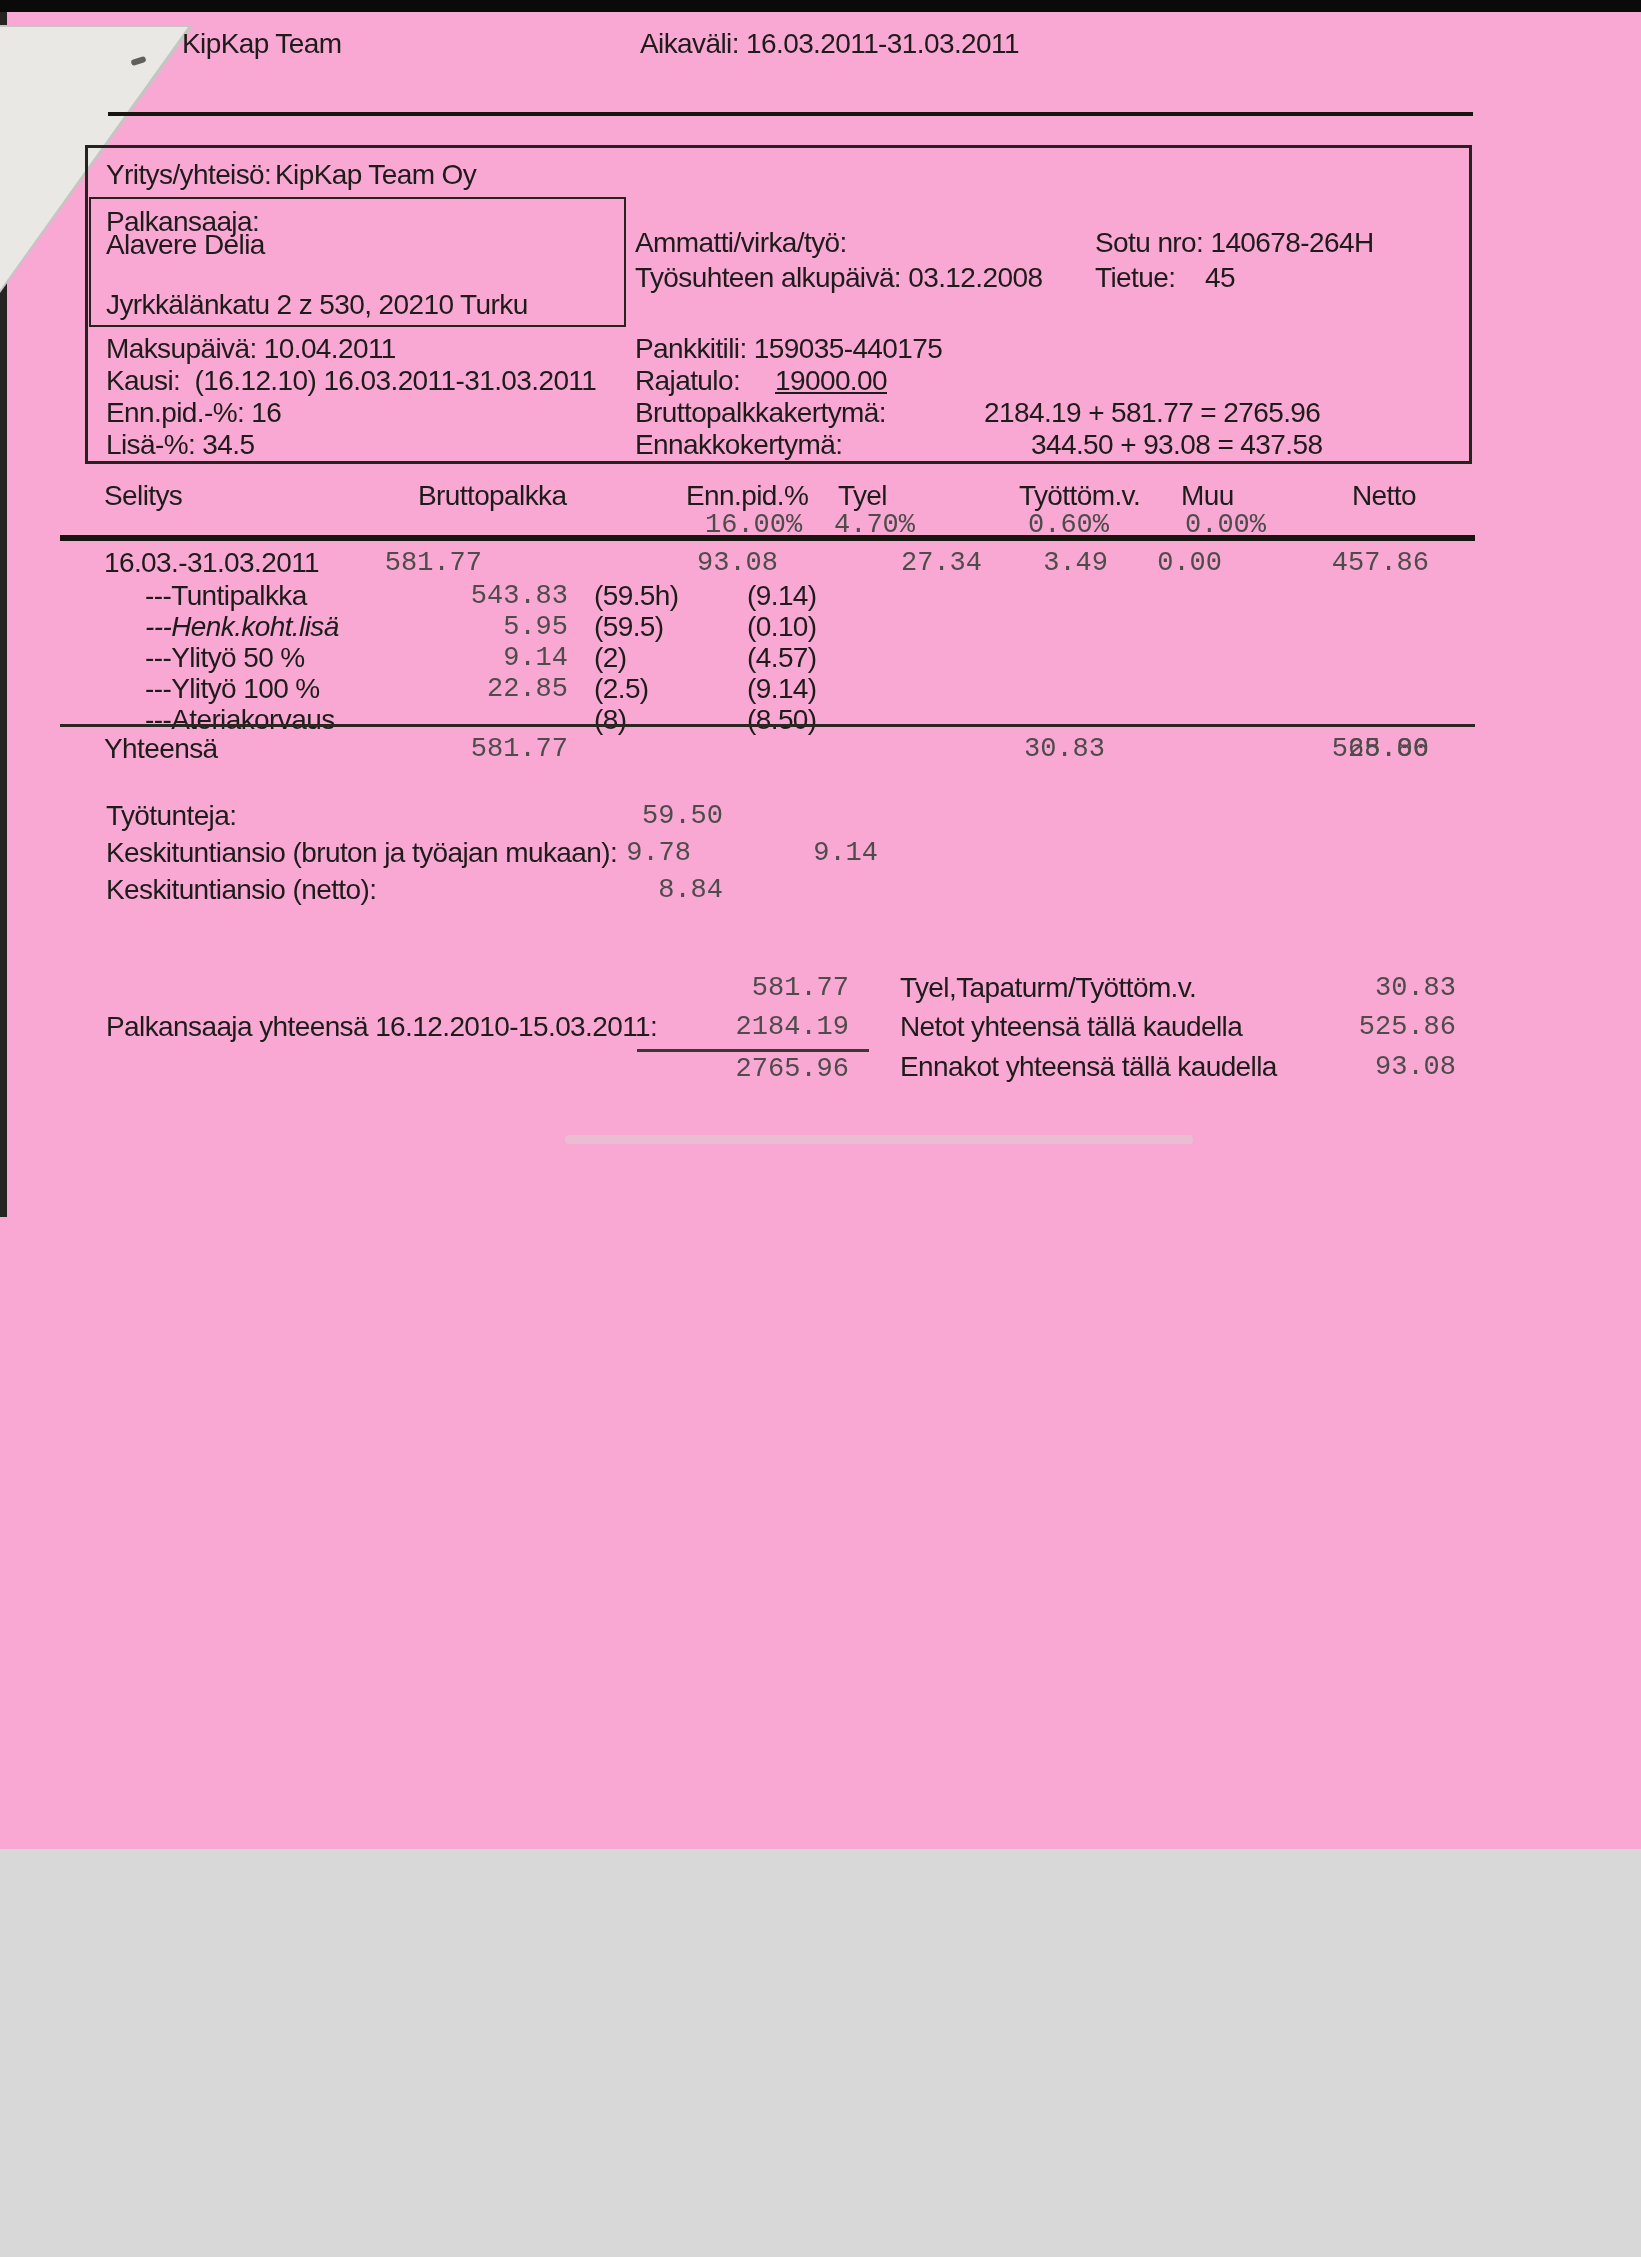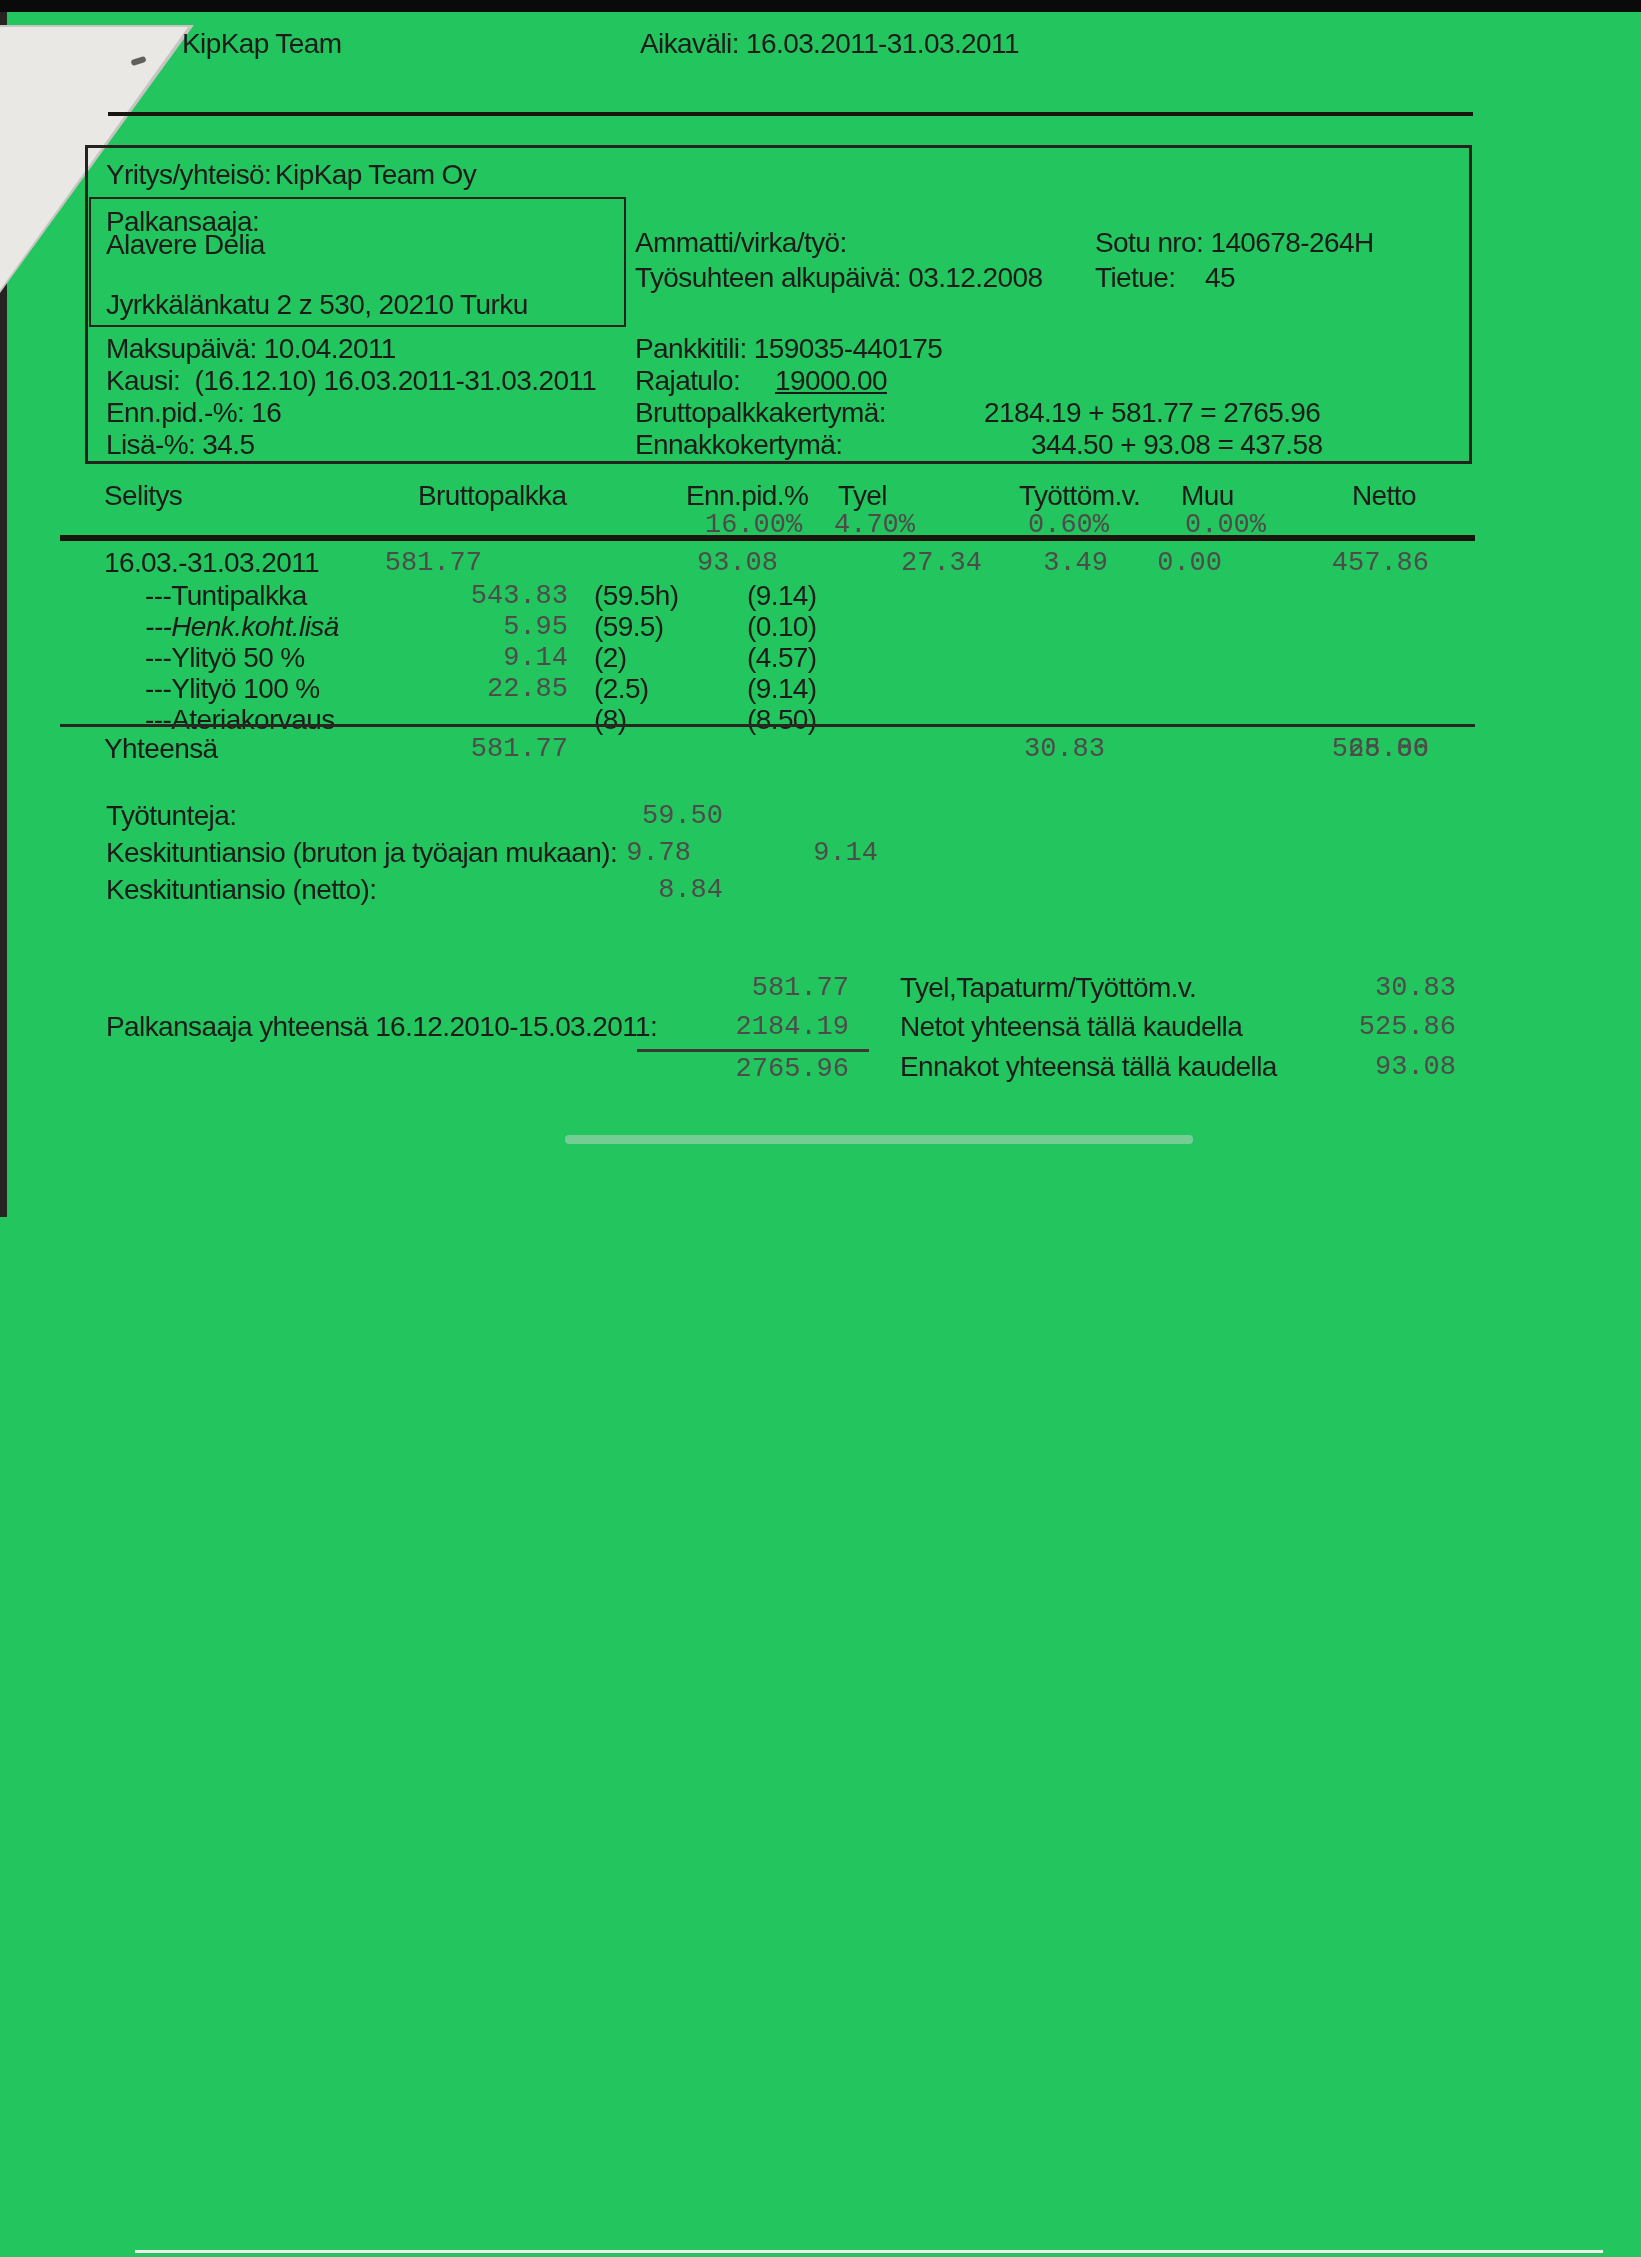--- a/index.html
+++ b/index.html
@@ -1,16 +1,16 @@
 <!DOCTYPE html>
 <html><head>
 <meta charset="utf-8">
 <style>
   html,body{margin:0;padding:0;background:#d8d8d8;}
-  .page{position:relative;width:1641px;height:2257px;background:#22c55e;overflow:hidden;
+  .page{position:relative;width:1641px;height:1849px;background:#f9a8d4;overflow:hidden;
         font-family:"Liberation Sans",sans-serif;color:#1d1c1a;text-align:center;}
   .s{position:absolute;font-size:28px;letter-spacing:-0.6px;white-space:pre;line-height:33px;}
   .m{position:absolute;font-family:"Liberation Mono","DejaVu Sans Mono",monospace;
      font-size:27px;color:#4e4c4a;white-space:pre;line-height:31px;}
   .hl{position:absolute;background:#18150f;}
   .box{position:absolute;border:2.9px solid #26231e;background:transparent;}
   .artifact{position:absolute;}
 </style>
 </head>
 <body>

